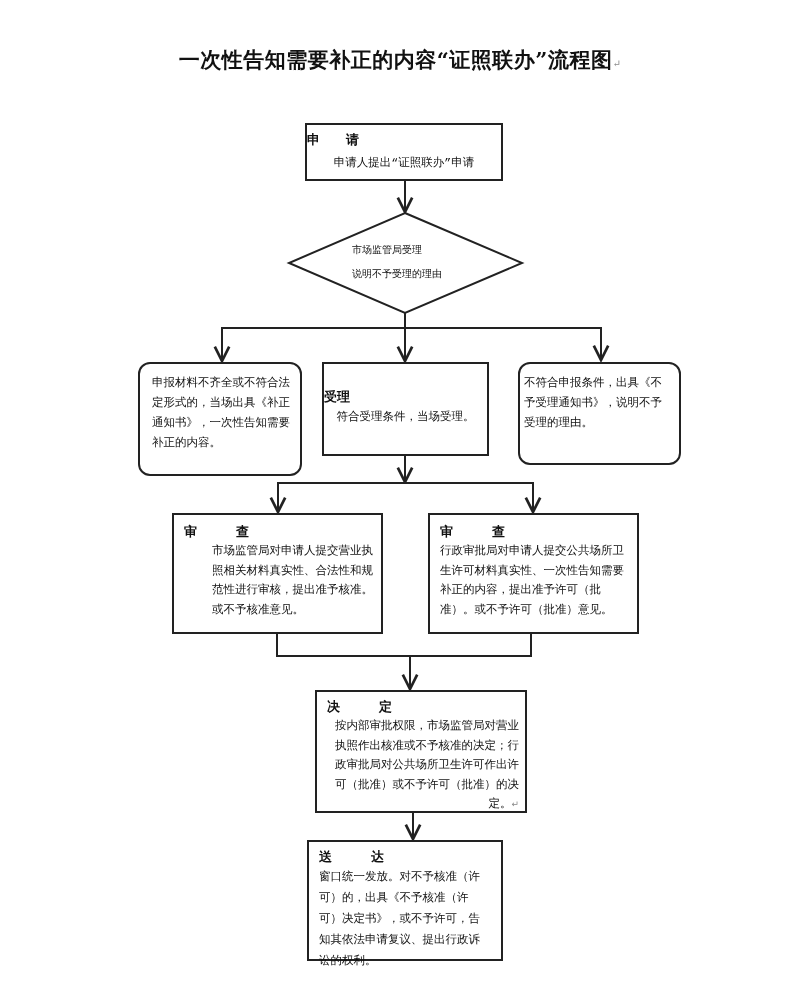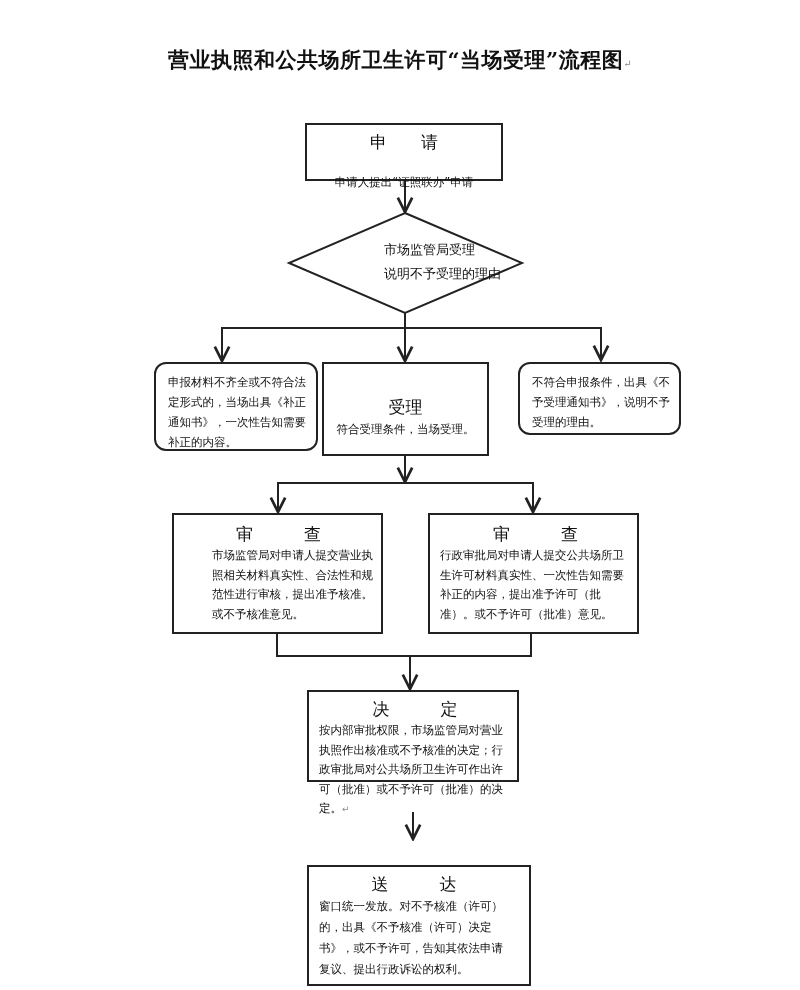--- a/index.html
+++ b/index.html
@@ -4,30 +4,30 @@
 <style>
   html, body { margin:0; padding:0; background:#ffffff; }
   body { width:800px; height:990px; position:relative; overflow:hidden;
          font-family:"DejaVu Sans", sans-serif; color:#111; }
   #title { position:absolute; left:0; width:800px; top:46px; text-align:center;
            font-family:"DejaVu Serif", serif; font-weight:bold; font-size:21px; letter-spacing:0.5px; }
   #title .pm { font-weight:normal; font-size:10px; color:#888; }
   svg#lines { position:absolute; left:0; top:0; }
   .box { position:absolute; box-sizing:border-box; border:2px solid #222; background:#fff; }
   .rounded { border-radius:12px; }
-  .head { text-align:center; font-family:"DejaVu Serif", serif; font-weight:normal; font-size:17px; word-spacing:0; }
+  .head { font-family:"DejaVu Serif", serif; font-weight:bold; font-size:13px; word-spacing:0; }
   .body { font-size:11.5px; line-height:20px; }
   .center { text-align:center; }
-  .dtext { position:absolute; font-size:13px; line-height:24px; text-align:left;margin-left:32px; }
+  .dtext { position:absolute; font-size:10px; line-height:24px; text-align:left; }
   .pm { font-size:9px; color:#888; }
 </style>
 </head>
 <body>
 
-<div id="title"><span>营业执照和公共场所卫生许可“当场受理”流程图</span><span class="pm">↵</span></div>
+<div id="title"><span>一次性告知需要补正的内容“证照联办”流程图</span><span class="pm">↵</span></div>
 
 <svg id="lines" width="800" height="990">
   <defs>
     <marker id="arr" viewBox="0 0 10 10" refX="9" refY="5" markerWidth="9" markerHeight="9" orient="auto">
       <path d="M1,1 L9,5 L1,9" fill="none" stroke="#222" stroke-width="1.5"></path>
     </marker>
   </defs>
   <g stroke="#222" stroke-width="2" fill="none">
 
     <line x1="405" y1="180" x2="405" y2="212" marker-end="url(#arr)"></line>
@@ -46,52 +46,52 @@
 
     <polyline points="277,633 277,656 531,656 531,633"></polyline>
     <line x1="410" y1="656" x2="410" y2="689" marker-end="url(#arr)"></line>
 
     <line x1="413" y1="812" x2="413" y2="839" marker-end="url(#arr)"></line>
   </g>
 </svg>
 
 <div class="box" style="left:305px; top:123px; width:198px; height:58px; padding-top:6px;">
   <div class="head">申　　请</div>
-  <div class="body center" style="margin-top:18px;">申请人提出“证照联办”申请</div>
+  <div class="body center" style="margin-top:4px;font-family:Liberation Mono, monospace;">申请人提出“证照联办”申请</div>
 </div>
 
 <div class="dtext" style="left:352px; top:238px;">
   <div>市场监管局受理</div>
   <div>说明不予受理的理由</div>
 </div>
 
-<div class="box rounded" style="left:138px; top:362px; width:164px; height:89px; padding:8px 0 0 12px;margin-left:16px;">
+<div class="box rounded" style="left:138px; top:362px; width:164px; height:114px; padding:8px 0 0 12px;">
   <div class="body" style="line-height:20px;">申报材料不齐全或不符合法定形式的，当场出具《补正通知书》，一次性告知需要补正的内容。</div>
 </div>
 
-<div class="box" style="left:322px; top:362px; width:167px; height:94px; padding-top:32px;">
+<div class="box" style="left:322px; top:362px; width:167px; height:94px; padding-top:24px;">
   <div class="head">受理</div>
   <div class="body center">符合受理条件，当场受理。</div>
 </div>
 
-<div class="box rounded" style="left:518px; top:362px; width:163px; height:73px; padding:8px 8px 0 12px;">
+<div class="box rounded" style="left:518px; top:362px; width:163px; height:103px; padding:8px 8px 0 4px;">
   <div class="body" style="line-height:20px;">不符合申报条件，出具《不予受理通知书》，说明不予受理的理由。</div>
 </div>
 
 <div class="box" style="left:172px; top:513px; width:211px; height:121px; padding:8px 8px 0 10px;">
   <div class="head">审　　　查</div>
   <div class="body" style="line-height:19.5px;margin-left:28px;">市场监管局对申请人提交营业执照相关材料真实性、合法性和规范性进行审核，提出准予核准。或不予核准意见。</div>
 </div>
 
 <div class="box" style="left:428px; top:513px; width:211px; height:121px; padding:8px 6px 0 10px;">
   <div class="head">审　　　查</div>
   <div class="body" style="line-height:19.5px;">行政审批局对申请人提交公共场所卫生许可材料真实性、一次性告知需要补正的内容，提出准予许可（批准）。或不予许可（批准）意见。</div>
 </div>
 
-<div class="box" style="left:307px; top:690px; width:212px; height:92px; padding:6px 6px 0 10px;">
+<div class="box" style="left:315px; top:690px; width:212px; height:123px; padding:6px 6px 0 10px;">
   <div class="head">决　　　定</div>
-  <div class="body" style="line-height:19.5px;"><span>按内部审批权限，市场监管局对营业执照作出核准或不予核准的决定；行政审批局对公共场所卫生许可作出许可（批准）或不予许可（批准）的决定。</span><span class="pm">↵</span></div>
+  <div class="body" style="line-height:19.5px;text-align:right;"><span>按内部审批权限，市场监管局对营业执照作出核准或不予核准的决定；行政审批局对公共场所卫生许可作出许可（批准）或不予许可（批准）的决定。</span><span class="pm">↵</span></div>
 </div>
 
-<div class="box" style="left:307px; top:865px; width:224px; height:121px; padding:6px 20px 0 10px;">
+<div class="box" style="left:307px; top:840px; width:196px; height:121px; padding:6px 20px 0 10px;">
   <div class="head">送　　　达</div>
   <div class="body" style="line-height:21px;">窗口统一发放。对不予核准（许可）的，出具《不予核准（许可）决定书》，或不予许可，告知其依法申请复议、提出行政诉讼的权利。</div>
 </div>
 
 </body></html>

